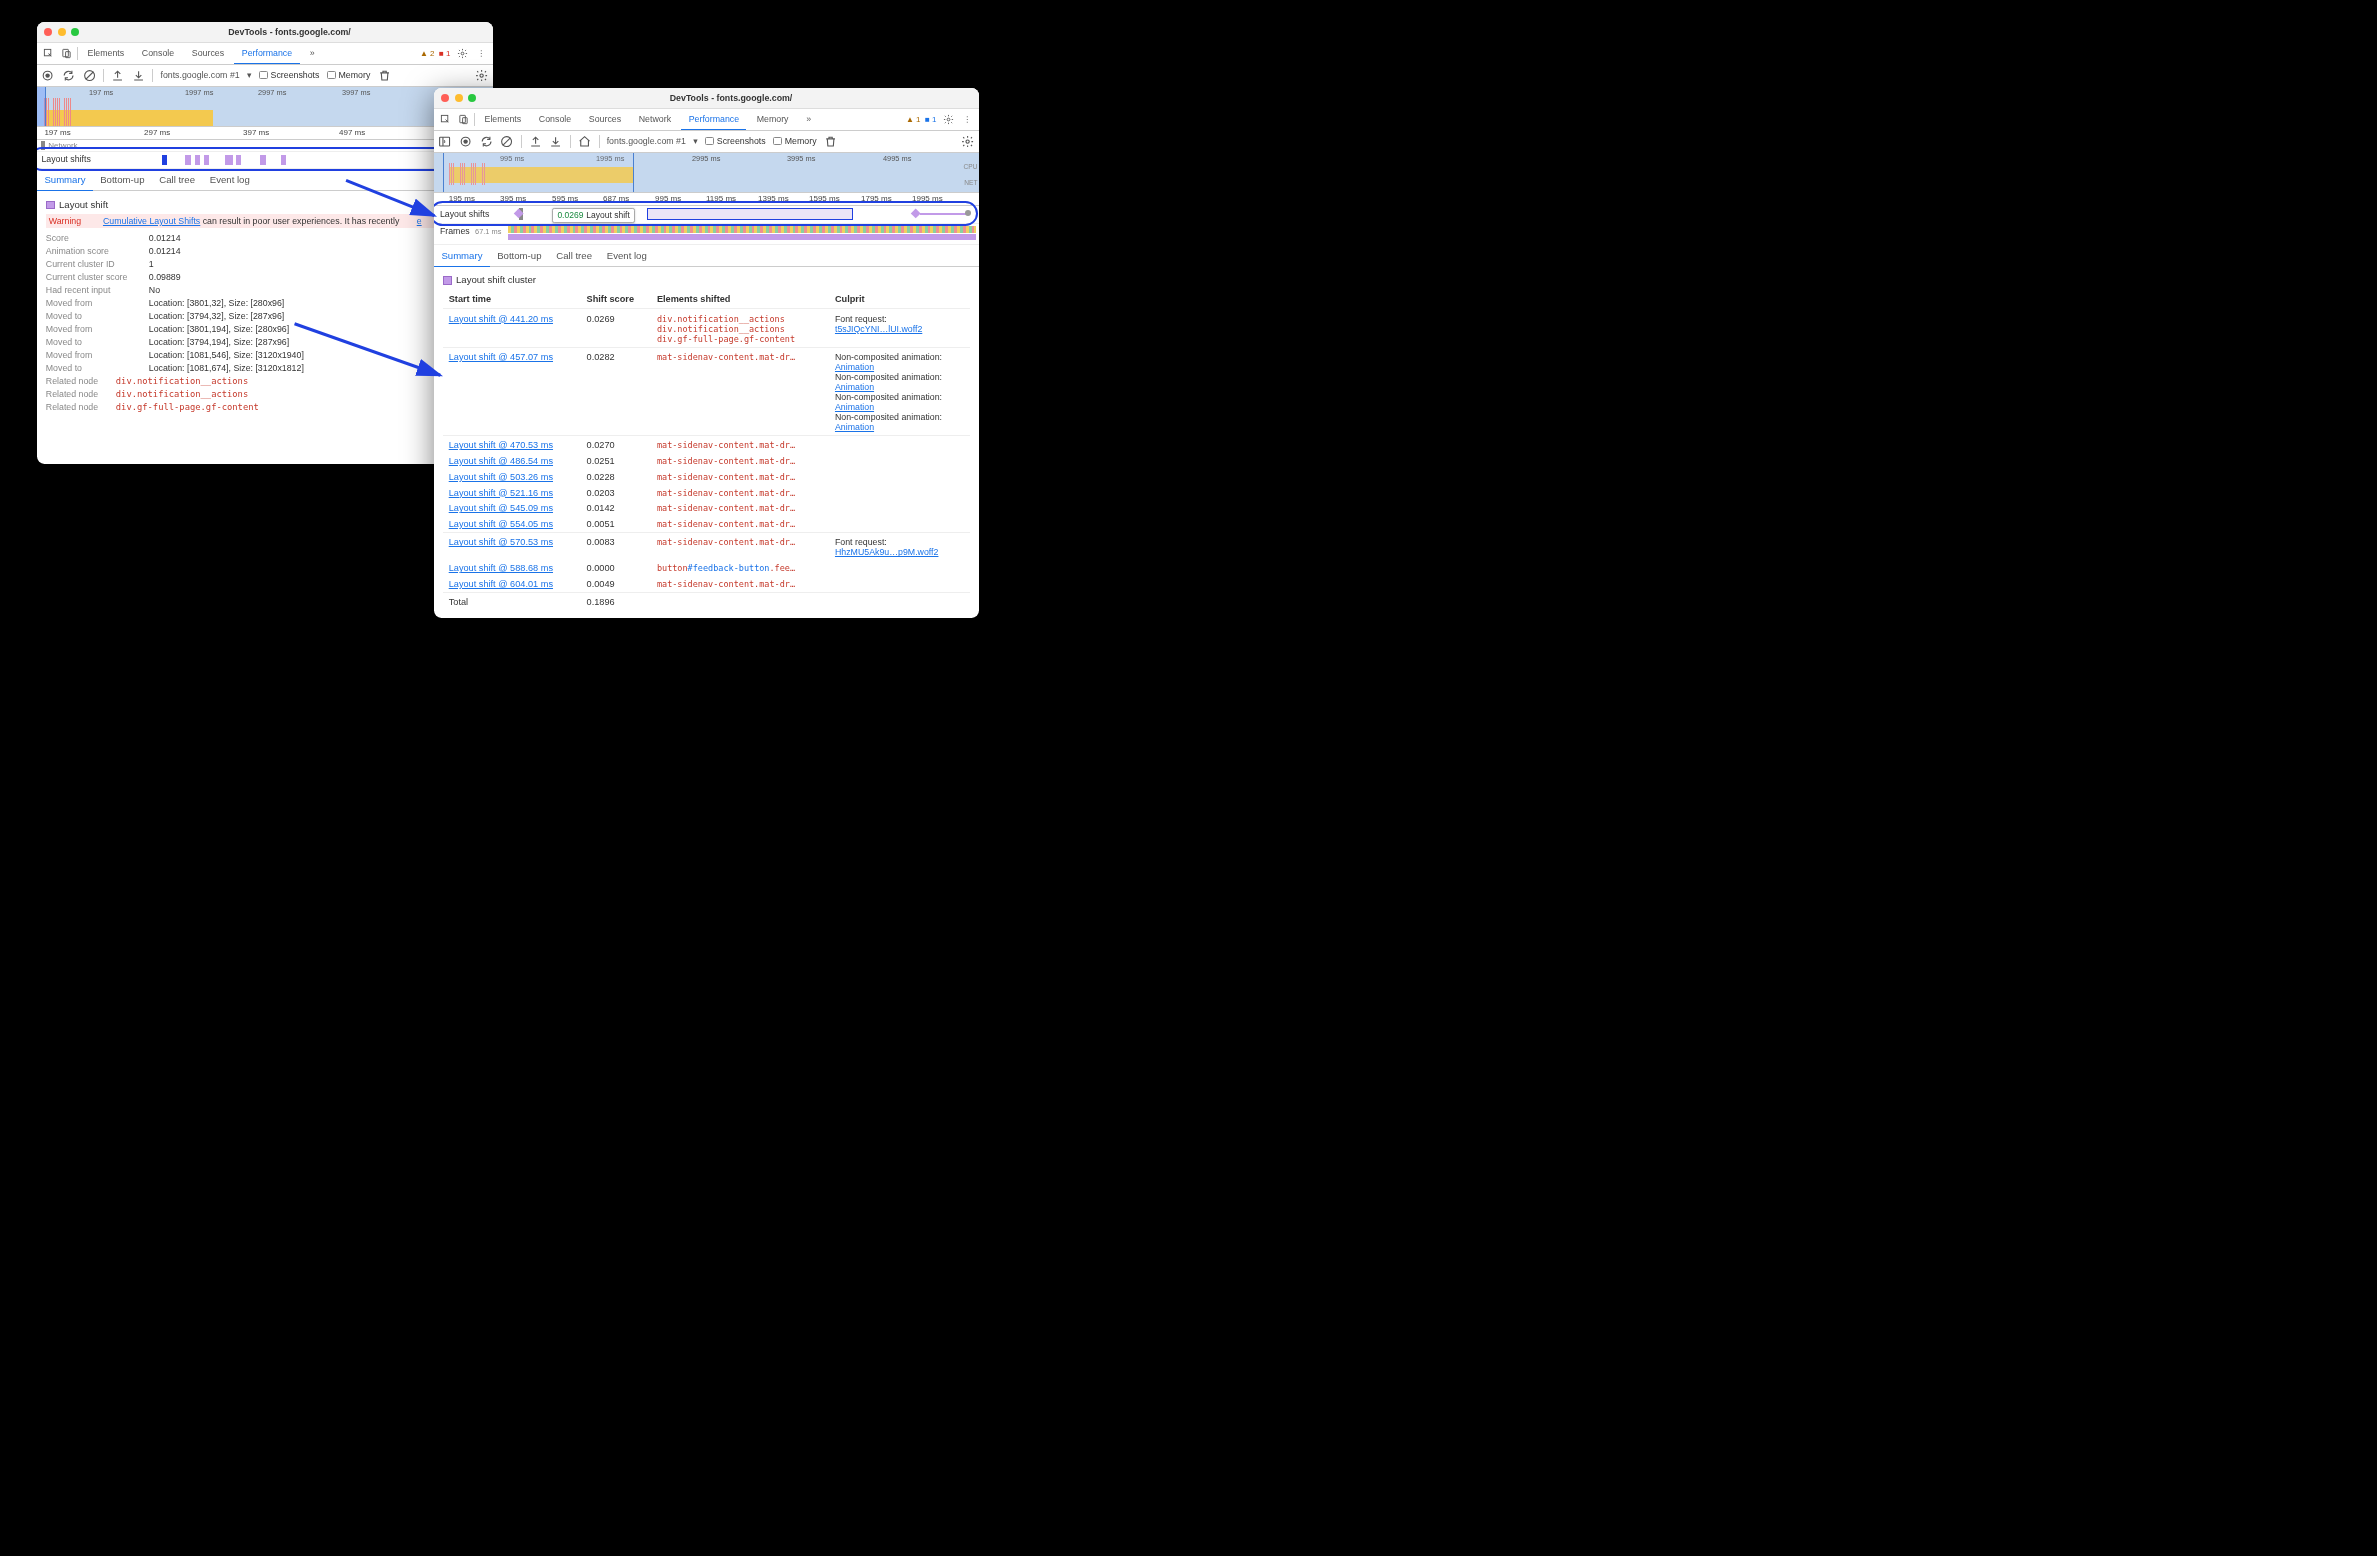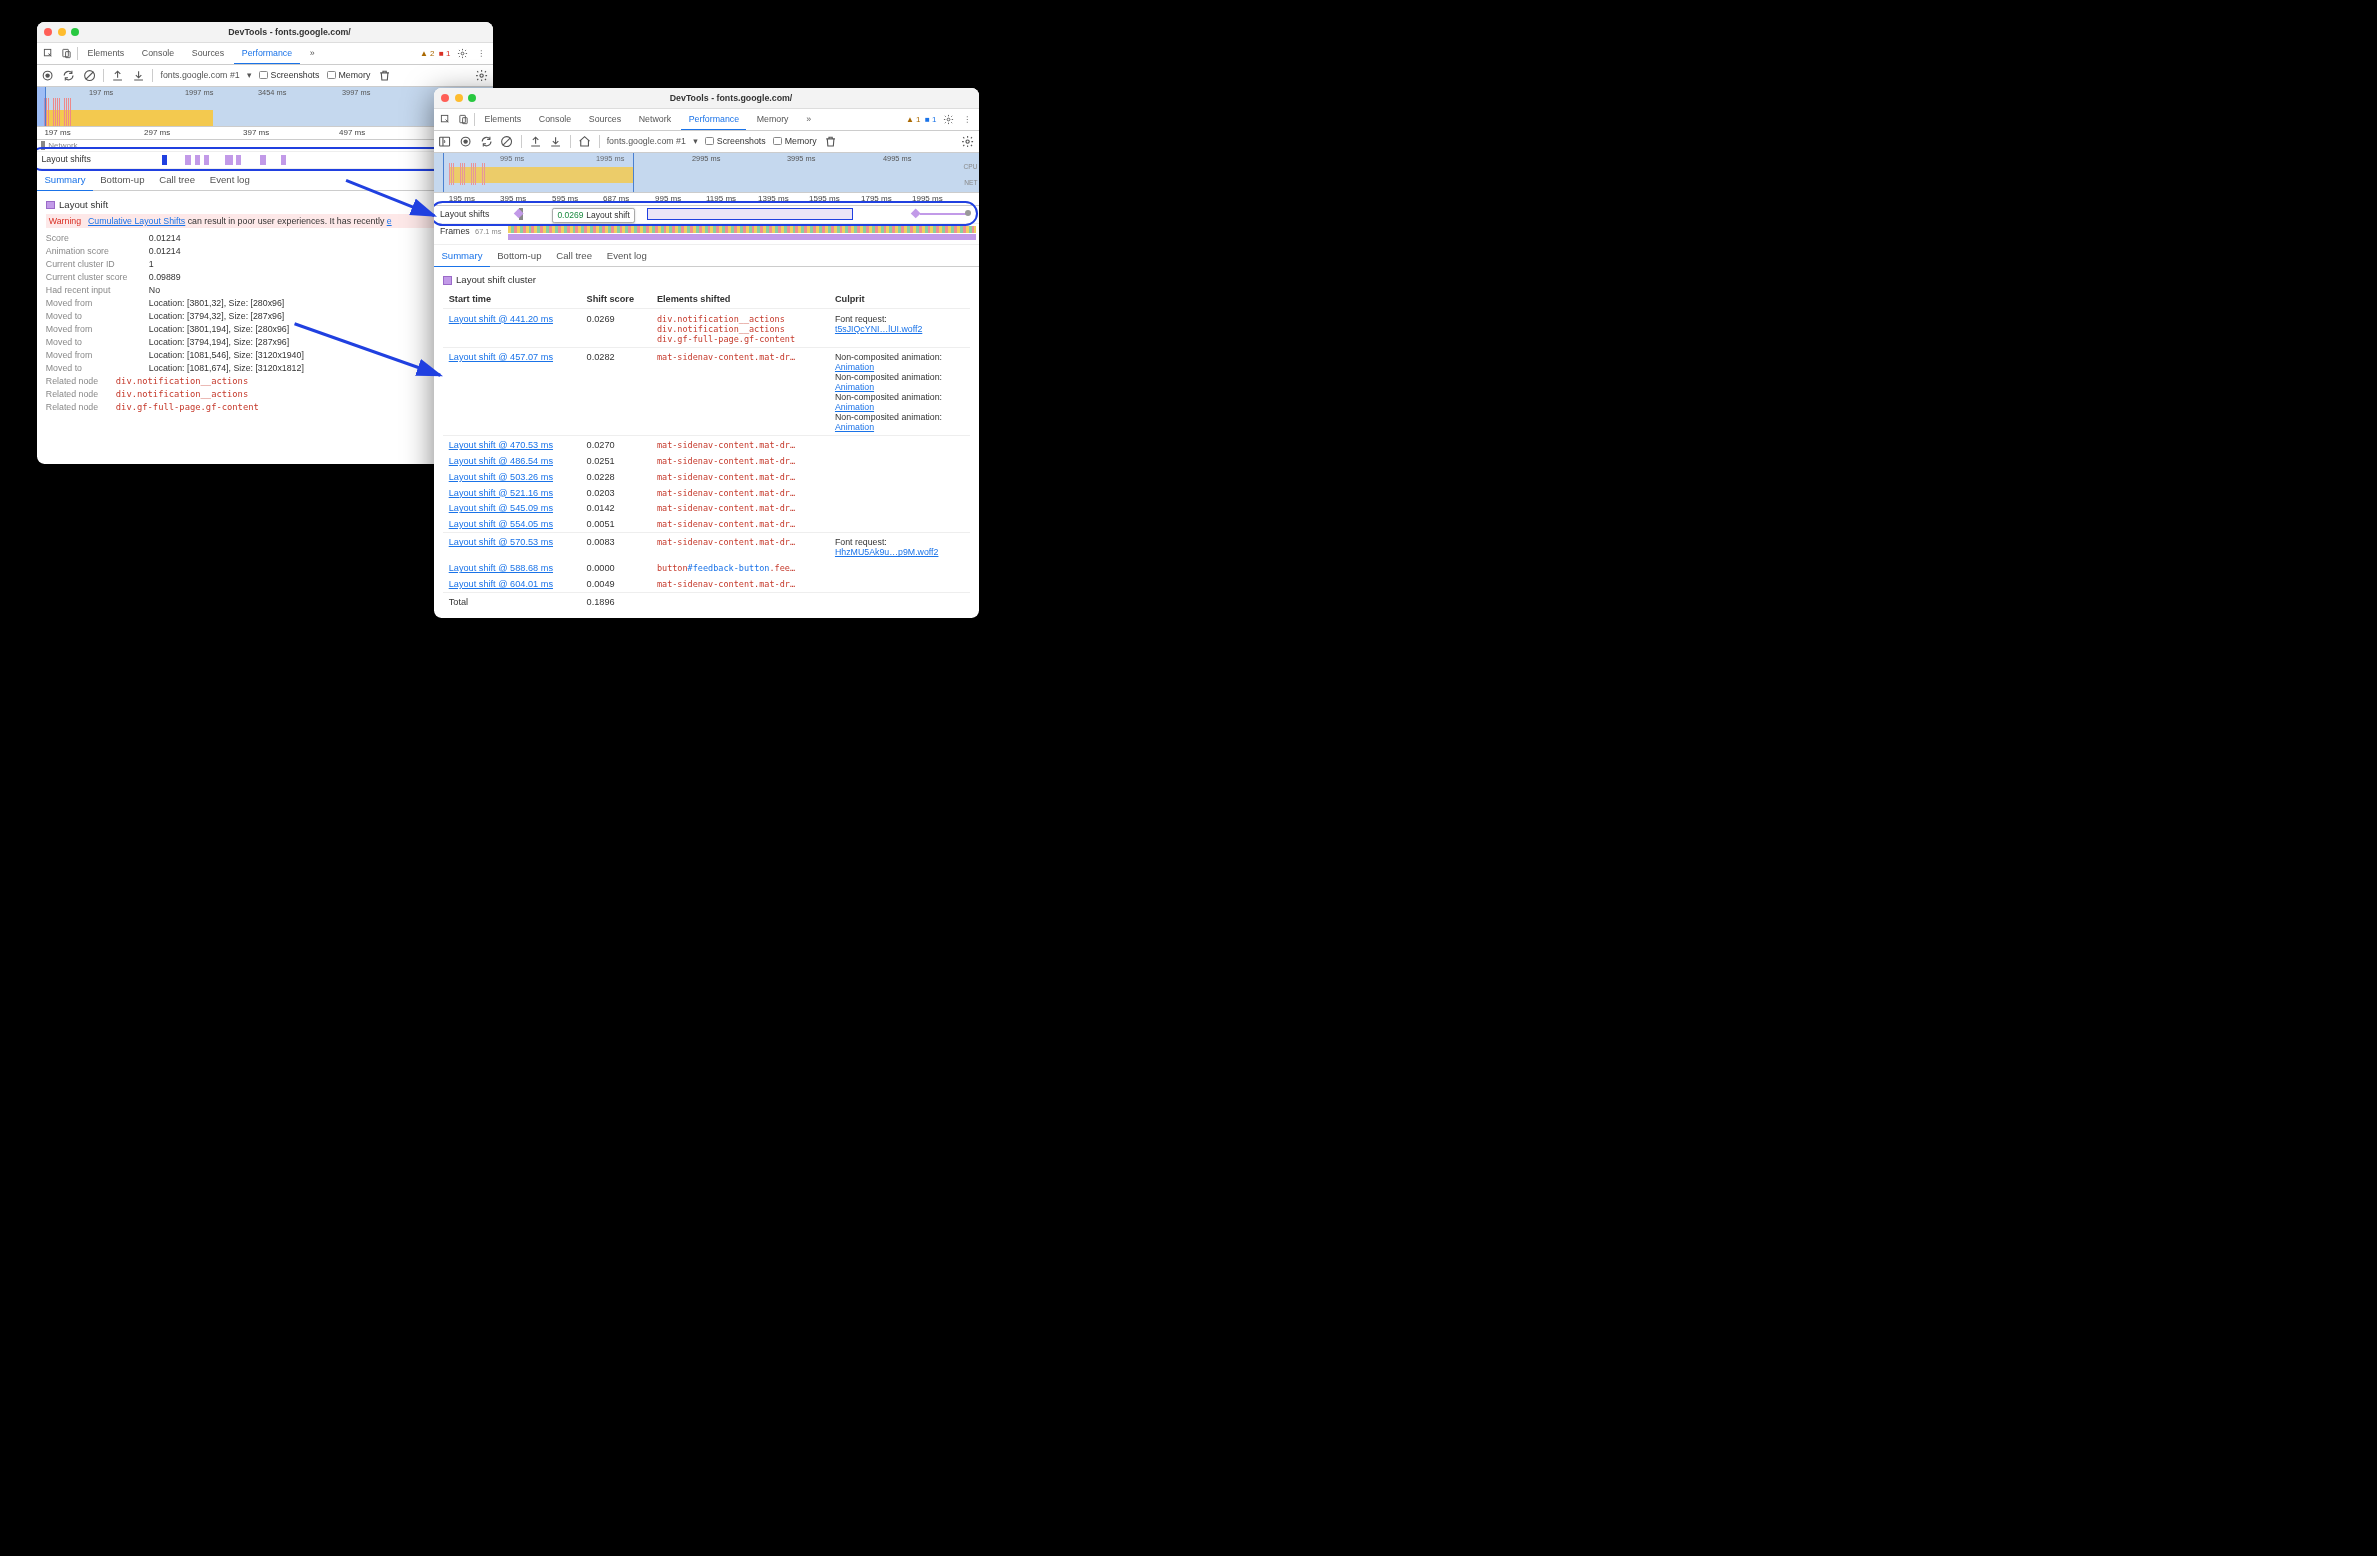--- a/index.html
+++ b/index.html
@@ -33,21 +33,21 @@
 .tracklbl { font-size: 8.8px; color: #333; display: inline-block; }
 .shiftblock { display: inline-block; background: #c29ae8; height: 10.3px; margin: 0 0.7px; vertical-align: middle; }
 .highlight { border: 2.2px solid #2040e0; border-radius: 14.7px; position: absolute; }
 .subtabs { display: flex; border-bottom: 0.7px solid #ccc; height: 22px; }
 .subtabs .tab { font-size: 9.6px; }
 .summary { padding: 7.4px 8.8px; font-size: 9.6px; }
 .sumtitle { font-weight: 400; color: #333; padding-bottom: 4.4px; }
 .icon-purple { display: inline-block; width: 8.8px; height: 8.8px; background: #c29ae8; vertical-align: middle; margin-right: 4.4px; border: 0.7px solid #9a6ac8; }
 .warning { background: #fde8e8; padding: 2.2px 2.9px; font-size: 8.8px; color: #333; margin-bottom: 2.9px;}
 .warning .wl { color: #d93025; margin-right: 4.4px; }
-.warning a { color: #1a73e8; text-decoration: underline; }
+.warning a { color: #1a73e8; text-decoration: underline; margin-left: 15px; }
 .kvrow { display: flex; padding: 1.5px 0; font-size: 8.8px; }
 .kvrow .k { color: #888; min-width: 103px; }
 .kvrow .k2 { color: #888; min-width: 70px; }
 .kvrow .v { color: #333; }
 .related { color: #c5392b; font-family: Menlo, monospace; font-size: 8.8px; }
 .tbl { width: 100%; border-collapse: collapse; font-size: 9.2px; }
 .tbl th { text-align: left; font-weight: 600; padding: 4.4px 5.9px; border-bottom: 0.7px solid #eee; color: #333; }
 .tbl td { padding: 2.9px 5.9px; vertical-align: top; border-bottom: 0; }
 .tbl tr.sep td { border-top: 0.7px solid #eee; padding-top: 4.4px; }
 .link { color: #1a73e8; text-decoration: underline; cursor: pointer; }
@@ -140,21 +140,21 @@
         </svg></span>
     <div style="flex:1"></div>
     <span class="icon"><svg viewBox="0 0 24 24" fill="none" stroke="#555" stroke-width="2">
           <circle cx="12" cy="12" r="3"></circle>
           <path d="M12 2v3M12 19v3M4 4l2 2M18 18l2 2M2 12h3M19 12h3M4 20l2-2M18 6l2-2"></path>
         </svg></span>
   </div>
   <div class="overview">
     <span class="ovtick" style="left:52px">197 ms</span>
     <span class="ovtick" style="left:148px">1997 ms</span>
-    <span class="ovtick" style="left:221px">3454 ms</span>
+    <span class="ovtick" style="left:221px">2997 ms</span>
     <span class="ovtick" style="left:305px">3997 ms</span>
     <div class="ovbar" style="left:7.4px;width:169px"></div>
     <div style="position:absolute;left:7.4px;top:11.8px;width:29.4px;height:28px;background:repeating-linear-gradient(90deg,#e88,#e88 0.7px,transparent 0.7px,transparent 2.2px)"></div>
     <div style="position:absolute;left:0;top:0;width:8.8px;height:100%;background:rgba(100,150,255,0.4);border-right:0.7px solid #4a80d0"></div>
   </div>
   <div class="timeaxis">
     <span style="left:7.4px">197 ms</span>
     <span style="left:107px">297 ms</span>
     <span style="left:206px">397 ms</span>
     <span style="left:302px">497 ms</span>

